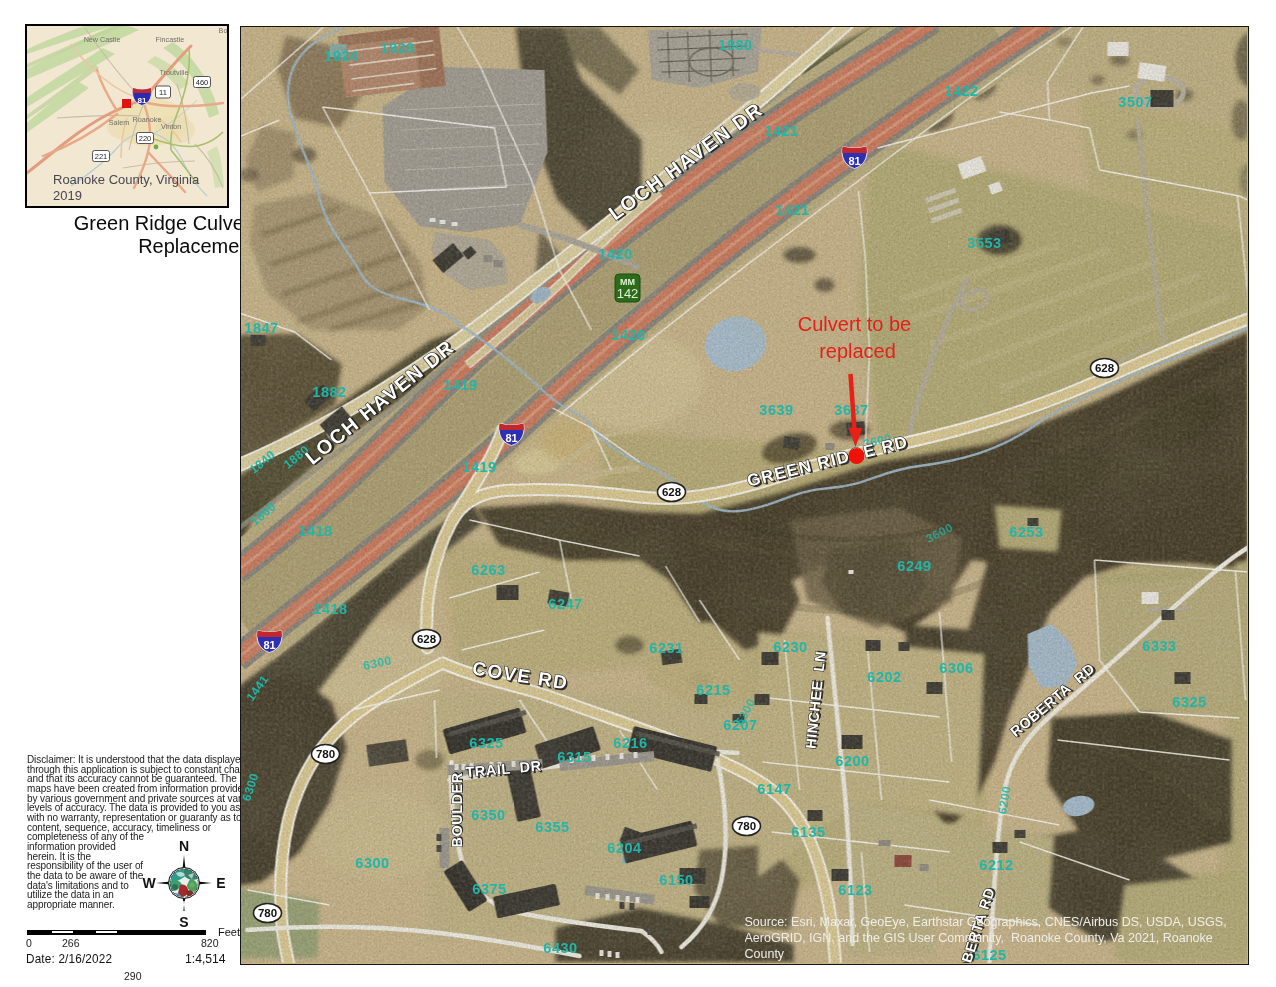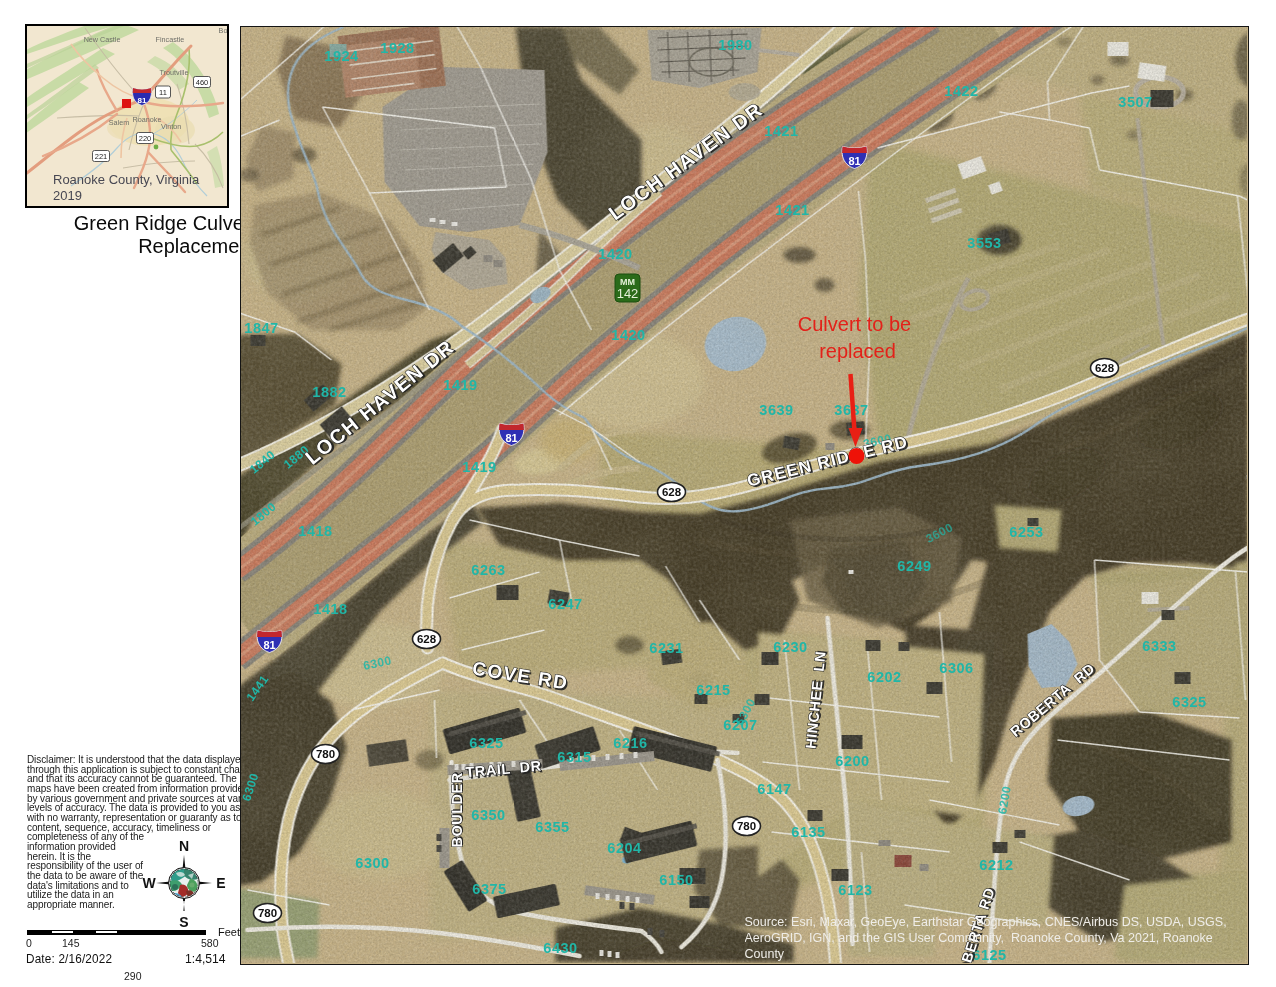--- a/index.html
+++ b/index.html
@@ -167,23 +167,23 @@
 </g>
 <circle cx="44" cy="48" r="14.2" fill="none" stroke="#222" stroke-width="0.7" stroke-dasharray="3 1.5"></circle>
 </svg>
 
 <div class="abs" style="left:27px;top:929.5px;width:179px;height:5.2px;background:#000;"></div>
 <div class="abs" style="left:51.9px;top:930.8px;width:20.7px;height:2.6px;background:#fff;"></div>
 <div class="abs" style="left:95.9px;top:930.8px;width:21.5px;height:2.6px;background:#fff;"></div>
 <div class="abs" style="left:208px;top:926px;font-size:11px;color:#111;margin-left:10px;">Feet</div>
 <div class="abs" style="left:24px;top:937px;width:210px;height:12px;font-size:10.5px;color:#222;">
 <span class="abs" style="left:2px;">0</span>
-<span class="abs" style="left:38px;width:70px;">145</span>
+<span class="abs" style="left:38px;width:70px;">266</span>
 <span class="abs" style="left:100px;margin-top:33px;">290</span>
-<span class="abs" style="left:177px;">580</span>
+<span class="abs" style="left:177px;">820</span>
 </div>
 <div class="abs" style="left:26px;top:951px;font-size:13.5px;color:#111;transform:scaleX(0.87);transform-origin:0 0;letter-spacing:0.2px;">Date: 2/16/2022</div>
 <div class="abs" style="left:185px;top:951px;font-size:13.5px;color:#111;transform:scaleX(0.9);transform-origin:0 0;">1:4,514</div>
 
 <div class="abs" style="left:240px;top:25.5px;width:1009px;height:939px;border:1.5px solid #141414;box-sizing:border-box;background:#c8b489;">
 <svg width="1006" height="936" viewBox="241.5 27 1006 936">
 <defs>
 <filter id="b2">
             <feGaussianBlur stdDeviation="2"></feGaussianBlur>
           </filter>

